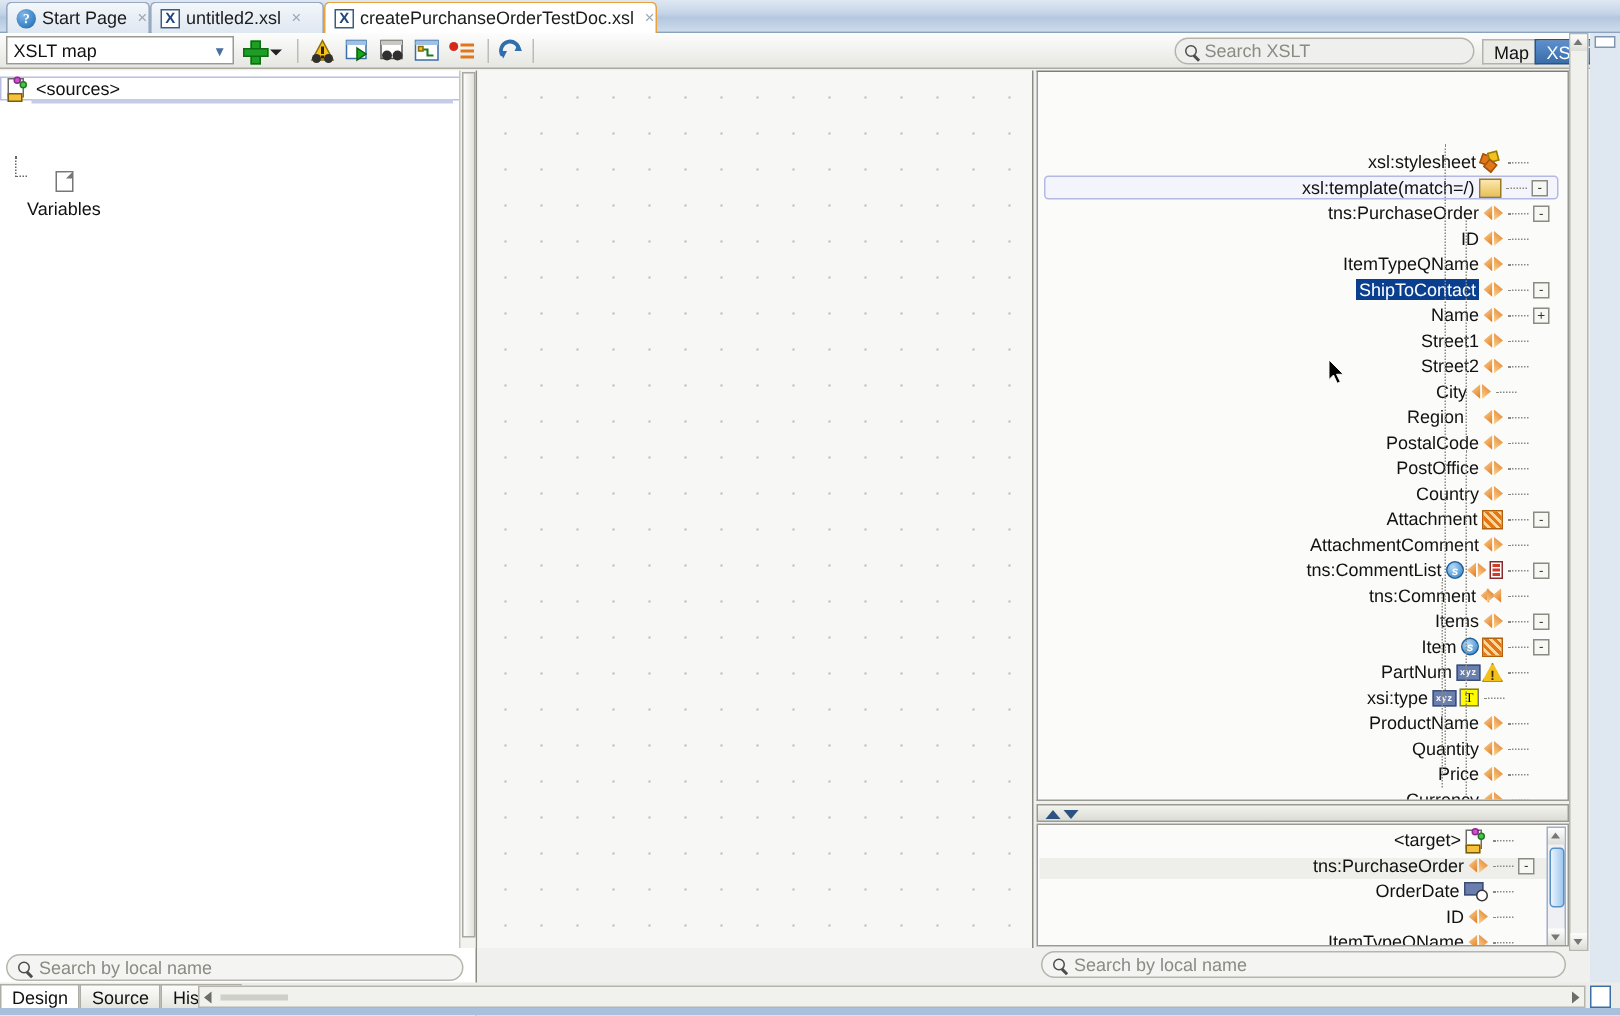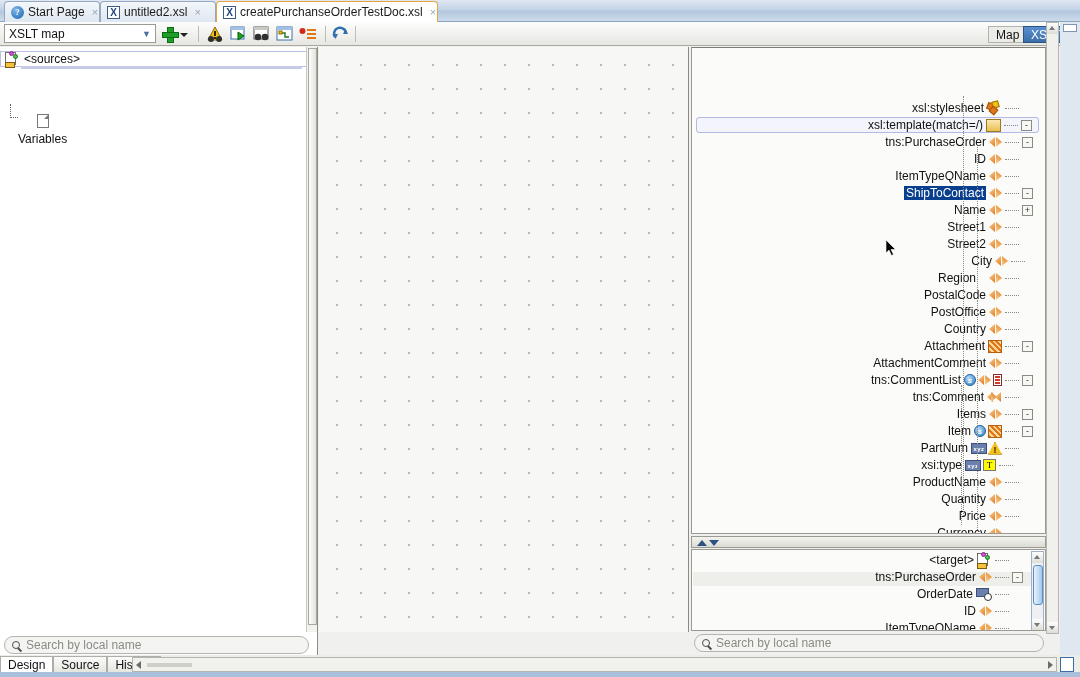--- a/index.html
+++ b/index.html
@@ -327,20 +327,24 @@
   <div class="tsep" style="left:325px;"></div>
   <div class="tbtn" style="left:331px;">
     <svg width="19" height="18" viewBox="0 0 19 18">
       <path d="M4 12 a6 6 0 1 1 11 -3" stroke="#2f6fad" stroke-width="2.5" fill="none"></path>
       <polygon points="2,9 7,9 4.5,14" fill="#2f6fad"></polygon>
       <polygon points="17,9 12,9 14.5,4" fill="#2f6fad"></polygon>
     </svg>
   </div>
   <div class="tsep" style="left:355px;"></div>
 
+  <div id="searchbox">
+    <span class="magnifier"></span>
+    <span>Search XSLT</span>
+  </div>
 </div>
 
 <div id="mapbtn">Map</div>
 <div id="xsltbtn">XSLT</div>
 
 <div id="leftpanel">
   <div class="treerow" id="srcrow">
     <span class="srcicon">
       <span class="pg"></span>
         <span class="d1"></span>
@@ -442,21 +446,21 @@
       <span class="spacer"></span>
     </div>
     <div class="node" style="top: 188px; right: 6px;">
       <span style="display: flex; align-items: center; gap: 3px;">
         <span class="lbl">Street2</span>
         <span class="g g-diamond"></span>
       </span>
       <span class="dots"></span>
       <span class="spacer"></span>
     </div>
-    <div class="node" style="top: 205px; right: 0;">
+    <div class="node" style="top: 205px; right: 14px;">
       <span style="display: flex; align-items: center; gap: 3px;">
         <span class="lbl">City</span>
         <span class="g g-diamond"></span>
       </span>
       <span class="dots"></span>
       <span class="spacer"></span>
     </div>
     <div class="node" style="top: 222px; right: 6px;">
       <span style="display: flex; align-items: center; gap: 13px;">
         <span class="lbl">Region</span>
@@ -556,21 +560,21 @@
       <span style="display: flex; align-items: center; gap: 3px;">
         <span class="lbl">PartNum</span>
         <span class="g" style="display: inline-flex; gap: 1px; align-items: center;">
           <span class="g-xyz">xyz</span>
           <span class="g-warn">!</span>
         </span>
       </span>
       <span class="dots"></span>
       <span class="spacer"></span>
     </div>
-    <div class="node" style="top: 409px; right: 12px;">
+    <div class="node" style="top: 409px; right: 22px;">
       <span class="wrap" style="display: flex; align-items: center; gap: 3px;">
         <span class="lbl">xsi:type</span>
         <span class="g" style="display: inline-flex; gap: 2px; align-items: center;">
           <span class="g-xyz">xyz</span>
           <span class="g-tyellow">T</span>
         </span>
       </span>
       <span class="dots"></span>
       <span class="spacer"></span>
     </div>

